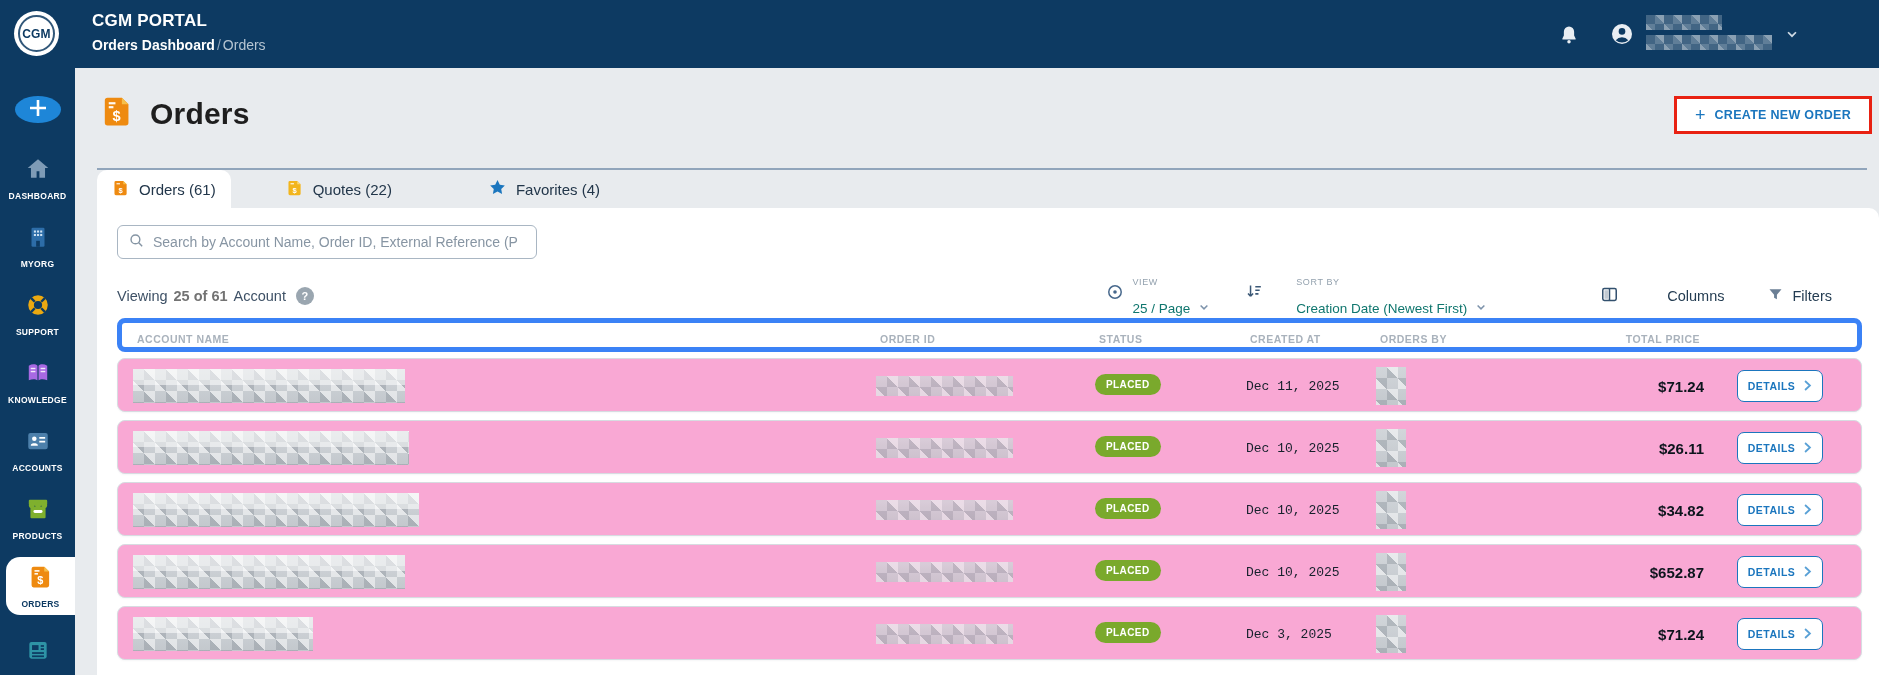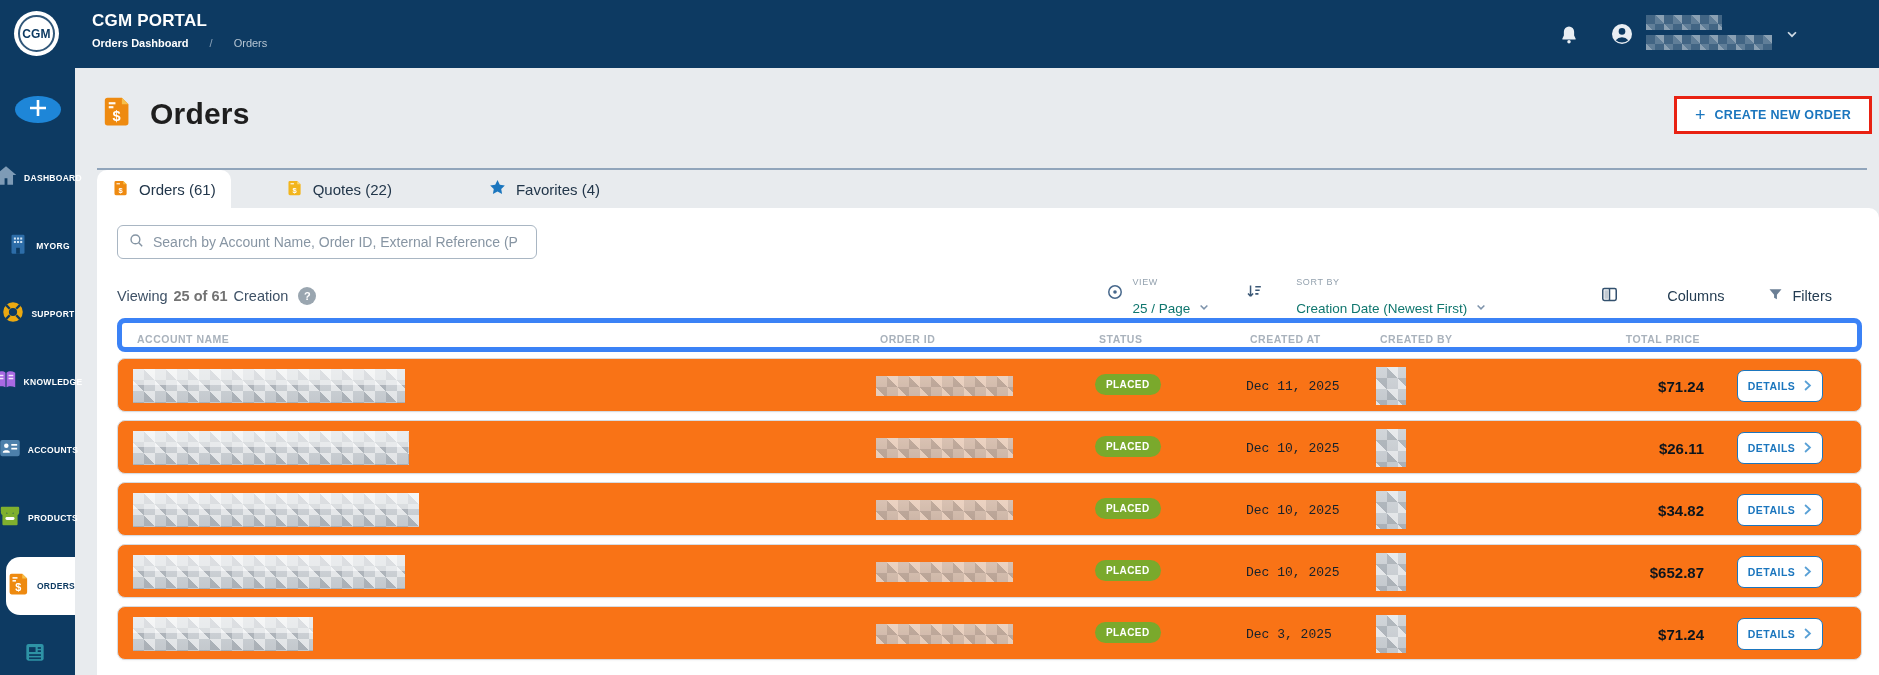--- a/index.html
+++ b/index.html
@@ -7,21 +7,21 @@
   body { font-family:"Liberation Sans", sans-serif; background:#e8ebee; position:relative; }
 
   
   .topbar { position:absolute; left:0; top:0; width:1879px; height:68px; background:#0d3a62; z-index:5; }
   .logo { position:absolute; left:14px; top:11px; width:45px; height:45px; background:#fff; border-radius:50%;
           display:flex; align-items:center; justify-content:center; }
   .logo::after { content:""; position:absolute; inset:4px; border:2px solid #0d3a62; border-radius:50%; opacity:.85; }
   .logo span { font-size:12px; font-weight:bold; color:#0d3a62; letter-spacing:.2px; }
   .titles { position:absolute; left:92px; top:11px; }
   .app-title { color:#fff; font-weight:bold; font-size:17px; letter-spacing:.2px; }
-  .breadcrumb { margin-top:6px; font-size:11px; display:flex; gap:21px; align-items:flex-end; }
+  .breadcrumb { margin-top:6px; font-size:14px; display:flex; gap:2px; align-items:flex-end; }
   .bc-parent { color:#fff; font-weight:bold; }
   .bc-sep { color:#8ba2b8; }
   .bc-current { color:#b6c5d2; } 
   .icon-btn { background:none; border:none; cursor:pointer; display:flex; align-items:center; }
   .bell-wrap { position:absolute; left:1558px; top:23px; }
   .avatar-wrap { position:absolute; left:1610px; top:22px; }
   .nameblock { position:absolute; left:1646px; top:15px; display:flex; flex-direction:column; gap:5px; }
   .caret-wrap { position:absolute; left:1784px; top:27px; }
 
   
@@ -39,21 +39,21 @@
           linear-gradient(rgba(255,255,255,.22), rgba(255,255,255,.22));
         background-size:18px 18px, 18px 18px, 100% 100%;
         background-position:0 0, 9px 9px, 0 0; }
 
   
   .sidebar { position:absolute; left:0; top:68px; width:75px; height:607px; background:#0d3a62; z-index:4;
              display:flex; flex-direction:column; align-items:center; }
   .create-fab { margin-top:28px; width:46px; height:46px; border-radius:50%; background:#1e86d8; border:none; cursor:pointer;
                 display:flex; align-items:center; justify-content:center; }
   .side-nav { margin-top:26px; display:flex; flex-direction:column; gap:10px; width:100%; }
-  .side-item { height:58px; display:flex; flex-direction:row; align-items:center; justify-content:center; gap:5px;
+  .side-item { height:58px; display:flex; flex-direction:column; align-items:center; justify-content:center; gap:5px;
                cursor:pointer; width:100%; }
   .side-item .lbl { font-size:8.5px; font-weight:bold; color:#fff; letter-spacing:.3px; }
   .side-item.active { background:#fff; border-radius:14px 0 0 14px; width:69px; margin-left:6px; align-self:flex-end; }
   .side-item.active .lbl { color:#0d3a62; }
 
   
   .main { position:absolute; left:75px; top:68px; right:0; bottom:0; }
   .page-head { position:absolute; top:26px; left:25px; display:flex; align-items:center; gap:15px; }
   .page-title { font-size:30px; font-weight:bold; color:#1e1e1e; letter-spacing:.2px; }
   .create-wrap { position:absolute; top:28px; right:7px; border:3px solid #e82112; }
@@ -90,21 +90,21 @@
   .ctl-sort { margin-left:34px;gap:32px; }
   .ctl-simple { display:flex; align-items:center; gap:9px; font-size:14.5px; color:#233c52; cursor:pointer; }
   .ctl-columns { margin-left:112px;gap:48px; }
   .ctl-filters { margin-left:42px; }
 
   .thead { margin-top:4px; position:relative; height:34px; border:5px solid #3b82f6; border-radius:8px; background:#fff; }
   .th { position:absolute; top:10px; font-size:10.5px; font-weight:bold; color:#a9b2bc; letter-spacing:.5px; }
   .th1 { left:15px; } .th2 { left:758px; } .th3 { left:977px; } .th4 { left:1128px; } .th5 { left:1258px; }
   .th6 { right:157px; }
 
-  .row { position:relative; height:54px; margin-top:8px; border:1px solid #d7dce1; border-radius:8px; background:#f97316;
+  .row { position:relative; height:54px; margin-top:8px; border:1px solid #d7dce1; border-radius:8px; background:#f9a8d4;
          box-shadow:0 1px 2px rgba(16,30,44,.04); }
   .row:first-child { margin-top:6px; }
   .c-name  { position:absolute; left:15px; top:10px; }
   .c-order { position:absolute; left:758px; top:17px; width:137px; height:20px; opacity:.8; }
   .c-status{ position:absolute; left:977px; top:15px; }
   .badge   { display:inline-block; background:#7aa92c; color:#fff; font-size:10px; font-weight:bold; letter-spacing:.4px;
              border-radius:11px; padding:5px 11px; }
   .c-date  { position:absolute; left:1128px; top:20px; font-size:13px; color:#16212c;font-family:Liberation Mono, monospace; }
   .c-by    { position:absolute; left:1258px; top:8px; width:30px; height:38px; }
   .c-price { position:absolute; right:157px; top:19px; font-size:15px; font-weight:bold; color:#0d151d; }
@@ -339,21 +339,21 @@
             <line x1="15.2" y1="15.2" x2="20" y2="20"></line>
           </svg>
       </span>
       <input type="text" value="" placeholder="Search by Account Name, Order ID, External Reference (P" style="">
     </div>
 
     <div class="meta-row">
       <div class="viewing">
         <span>Viewing</span>
         <b>25 of 61</b>
-        <span>Creation</span>
+        <span>Account</span>
         <span class="help-badge">?</span>
       </div>
       <div class="controls">
         <div class="ctl-group">
           <span style="margin-top:6px;">
             <svg width="18" height="18" viewBox="0 0 24 24" fill="none" stroke="#47688c" stroke-width="2">
                 <circle cx="12" cy="12" r="8.3"></circle>
                 <circle cx="12" cy="12" r="2.4" fill="#47688c" stroke="none"></circle>
               </svg>
           </span>
@@ -403,21 +403,21 @@
           <span>Filters</span>
         </div>
       </div>
     </div>
 
     <div class="thead">
       <span class="th th1">ACCOUNT NAME</span>
       <span class="th th2">ORDER ID</span>
       <span class="th th3">STATUS</span>
       <span class="th th4">CREATED AT</span>
-      <span class="th th5">CREATED BY</span>
+      <span class="th th5">ORDERS BY</span>
       <span class="th th6">TOTAL PRICE</span>
     </div>
 
     <div id="rows">
   <div class="row">
     <div class="c-name px px-name" style="width: 272px;"></div>
     <div class="c-order px"></div>
     <div class="c-status"><span class="badge">PLACED</span></div>
     <div class="c-date">Dec 11, 2025</div>
     <div class="c-by px"></div>

